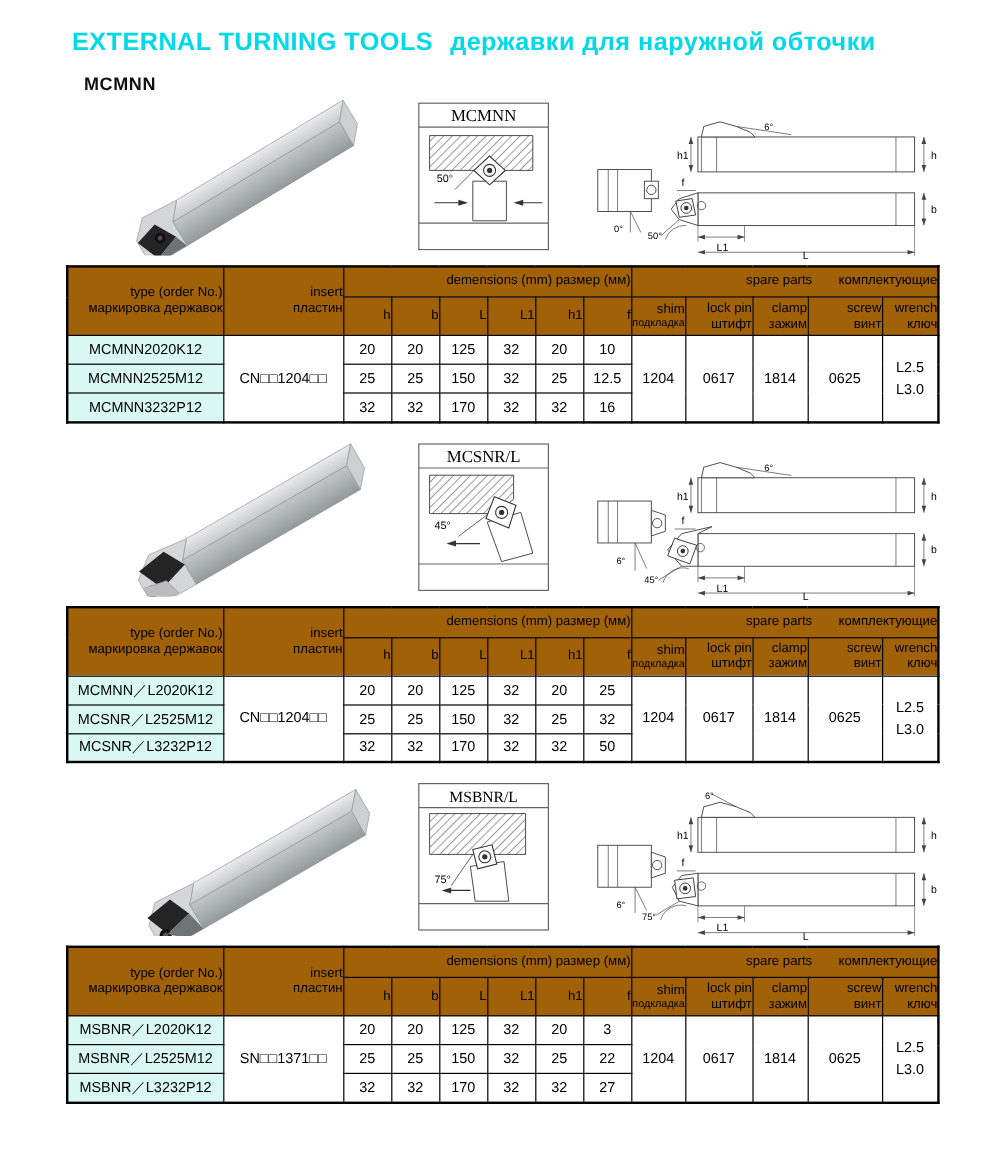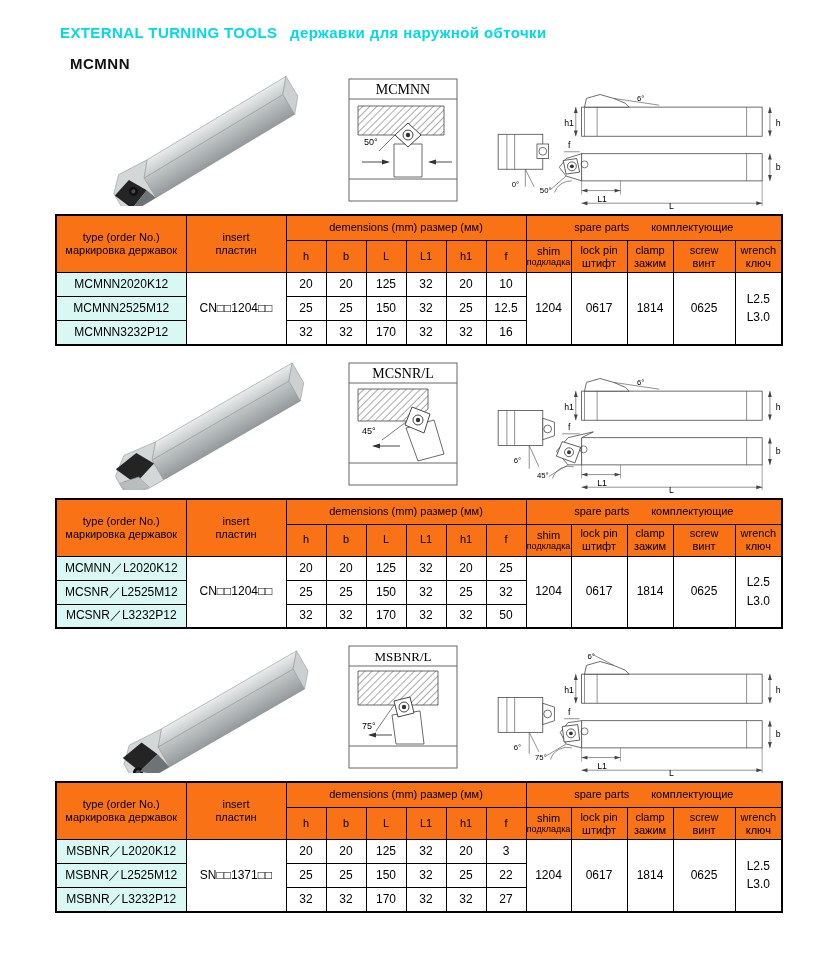--- a/index.html
+++ b/index.html
@@ -1,29 +1,29 @@
 <!DOCTYPE html>
 <html><head>
 <meta charset="utf-8">
 <style>
   html,body{margin:0;padding:0;background:#fff;}
   body{width:820px;height:964px;overflow:hidden;font-family:"Liberation Sans",sans-serif;color:#000;}
   .page{padding:16px 30px 0 30px;position:relative;}
-  .main-title{font-size:15px;letter-spacing:.4px;margin:8px 0 2px 30px;white-space:nowrap;}
+  .main-title{font-size:21px;letter-spacing:.4px;margin:8px 0 2px 30px;white-space:nowrap;}
   .main-title .en{color:#00d9e6;font-weight:bold;}
   .main-title .ru{color:#00d9e6;font-weight:bold;margin-left:8px;}
   .section{margin-top:14px;}
   .section-title{font-size:15px;font-weight:bold;color:#111;margin:10px 0 0 40px;letter-spacing:.5px;}
   .figures{display:flex;align-items:flex-start;margin:4px 0 2px 0;height:132px;}
   .photo{margin-left:62px;}
   .schematic{margin-left:28px;margin-top:2px;}
   .drawing{margin-left:24px;margin-top:2px;}
   table.spec{border-collapse:collapse;table-layout:fixed;width:706px;margin:6px 0 0 25px;border:2px solid #000;}
   table.spec th,table.spec td{border:1px solid #000;text-align:center;vertical-align:middle;padding:0;line-height:1.25;}
-  table.spec thead th{background:#f97316;font-weight:normal;font-size:11px;}
+  table.spec thead th{background:#a16207;font-weight:normal;font-size:11px;text-align:right;}
   table.spec thead tr.r1 th{height:24px;}
   table.spec thead tr.r2 th{height:31px;}
   table.spec tbody tr{height:24px;}
   table.spec tbody td{font-size:12px;background:#fff;}
   td.typecell{background:#d9f7f3 !important;font-size:12px;}
   .dimletter{font-size:12px;}
   .ru-small{font-size:9px;display:block;line-height:1.05;}
   .en-part{display:block;line-height:1.15;}
   .sparegap{display:inline-block;width:22px;}
   .wrenchcell div{line-height:1.55;}

